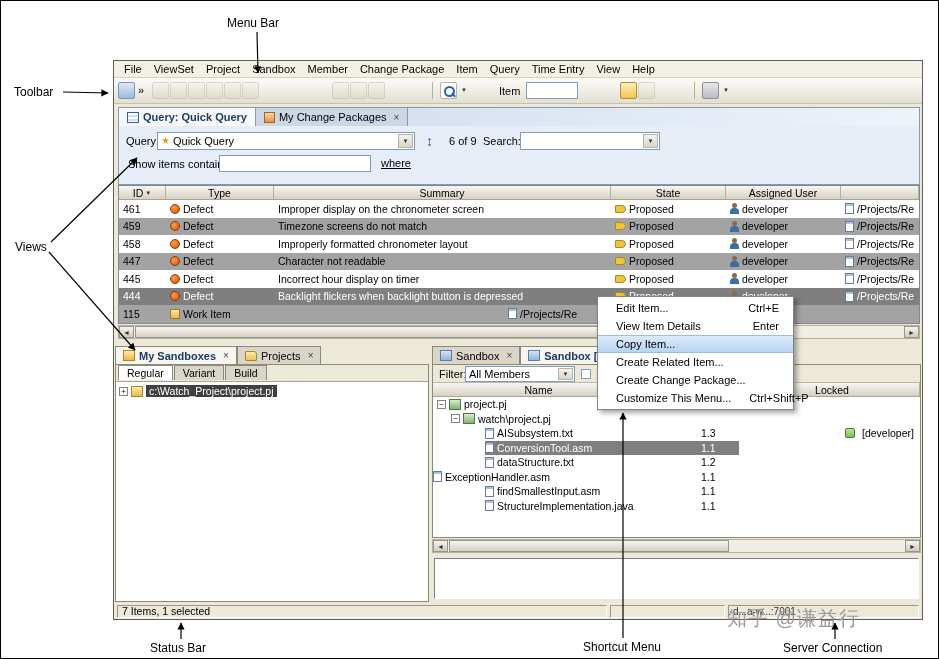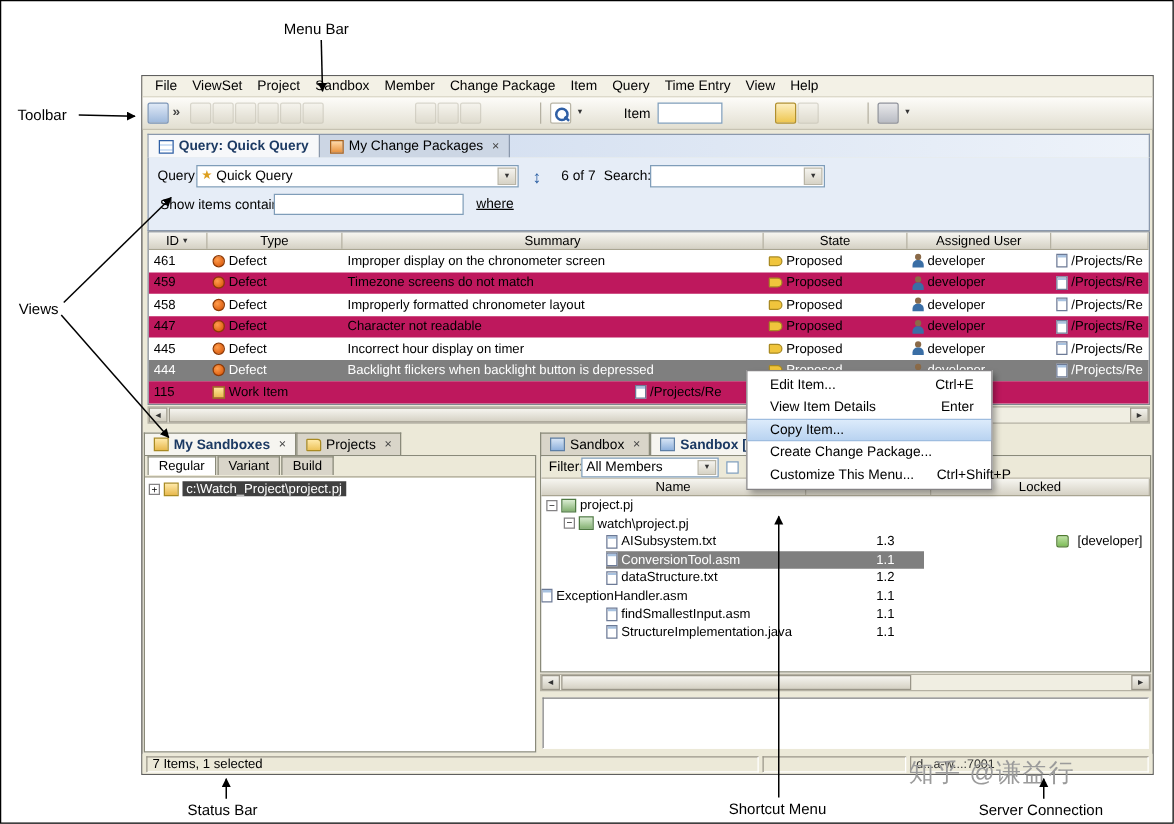--- a/index.html
+++ b/index.html
@@ -40,21 +40,21 @@
 .dbtn{position:absolute;right:1px;top:1px;bottom:1px;width:15px;background:linear-gradient(#f4f3ee,#d7d3c6);border:1px solid #b9b5a6;display:flex;align-items:center;justify-content:center;font-size:6px;color:#333}
 .ic-star{color:#dd9f1f;font-size:10px;line-height:10px}
 .updown{position:absolute;left:307px;top:7px;color:#2b5fa3;font-weight:bold;font-size:14px}
 .wlink{position:absolute;left:262px;top:31px;text-decoration:underline}
 .txt{position:absolute;height:17px;border:1px solid #7f9db9;font-size:11px;padding:0 2px;font-family:"Liberation Sans",sans-serif}
 .grid{position:absolute;left:0;top:78px;width:802px;height:139px;border:1px solid #808890;background:#fff;overflow:hidden;font-size:10.5px}
 .ghead{display:flex;height:14px;background:linear-gradient(#f7f6f1,#d5d1c4);border-bottom:1px solid #a9a592}
 .hc{display:flex;align-items:center;justify-content:center;gap:2px;border-right:1px solid #b5b1a2;overflow:hidden;white-space:nowrap}
 .sort{font-size:6px;color:#333}
 .trow{display:flex;height:17.5px;align-items:stretch}
-.trow.alt{background:#be185d}
+.trow.alt{background:#a3a3a3}
 .trow.sel{background:#7f7f7f;color:#fff}
 .cell{display:flex;align-items:center;gap:3px;padding-left:4px;overflow:hidden;white-space:nowrap}
 .c0{width:47px}.c1{width:108px}.c2{width:337px}.c3{width:115px}.c4{width:115px}.c5{width:78px}
 .ic-defect{width:10px;height:10px;border-radius:50%;background:radial-gradient(circle at 35% 35%,#ff9d4d,#d54e00);border:1px solid #8d3a06;flex:none}
 .ic-work{width:10px;height:10px;background:linear-gradient(#ffe69a,#e8b94e);border:1px solid #9a7b1e;flex:none}
 .ic-state{width:11px;height:8px;background:#f0c53c;border:1px solid #a98a22;border-radius:1px 4px 4px 1px;flex:none}
 .ic-user{width:9px;height:11px;position:relative;flex:none}
 .ic-user::before{content:"";position:absolute;left:2px;top:0;width:5px;height:5px;border-radius:50%;background:#8a6a48}
 .ic-user::after{content:"";position:absolute;left:0;top:5px;width:9px;height:6px;border-radius:4px 4px 0 0;background:#3a6ea5}
 .ic-doc{width:9px;height:11px;background:#fff;border:1px solid #6c7a96;box-shadow:inset 0 2px 0 #a8c2e0;flex:none}
@@ -189,21 +189,21 @@
       </div>
 
       <div class="querybar">
         <span class="qlbl" style="left:7px;top:9px">Query:</span>
         <div class="combo" style="left:38px;top:6px;width:258px">
           <span class="ic-star">★</span>
           <span>Quick Query</span>
           <span class="dbtn">▼</span>
         </div>
         <span class="updown">↕</span>
-        <span class="qlbl" style="left:330px;top:9px">6 of 7</span>
+        <span class="qlbl" style="left:330px;top:9px">6 of 9</span>
         <span class="qlbl" style="left:364px;top:9px">Search:</span>
         <div class="combo" style="left:401px;top:6px;width:140px">
           <span></span>
           <span class="dbtn">▼</span>
         </div>
         <span class="qlbl" style="left:9px;top:32px">Show items containing</span>
         <input class="txt" style="left: 100px; top: 29px; width: 152px;" value="">
         <span class="wlink">where</span>
       </div>
 
@@ -505,20 +505,24 @@
     </div>
     <div class="cmi">
       <span class="cml">View Item Details</span>
       <span class="cms">Enter</span>
     </div>
     <div class="cmi hl">
       <span class="cml">Copy Item...</span>
       <span class="cms"></span>
     </div>
     <div class="cmi">
+      <span class="cml">Create Related Item...</span>
+      <span class="cms"></span>
+    </div>
+    <div class="cmi">
       <span class="cml">Create Change Package...</span>
       <span class="cms"></span>
     </div>
     <div class="cmi">
       <span class="cml">Customize This Menu...</span>
       <span class="cms">Ctrl+Shift+P</span>
     </div>
   </div>
 
 </div>

